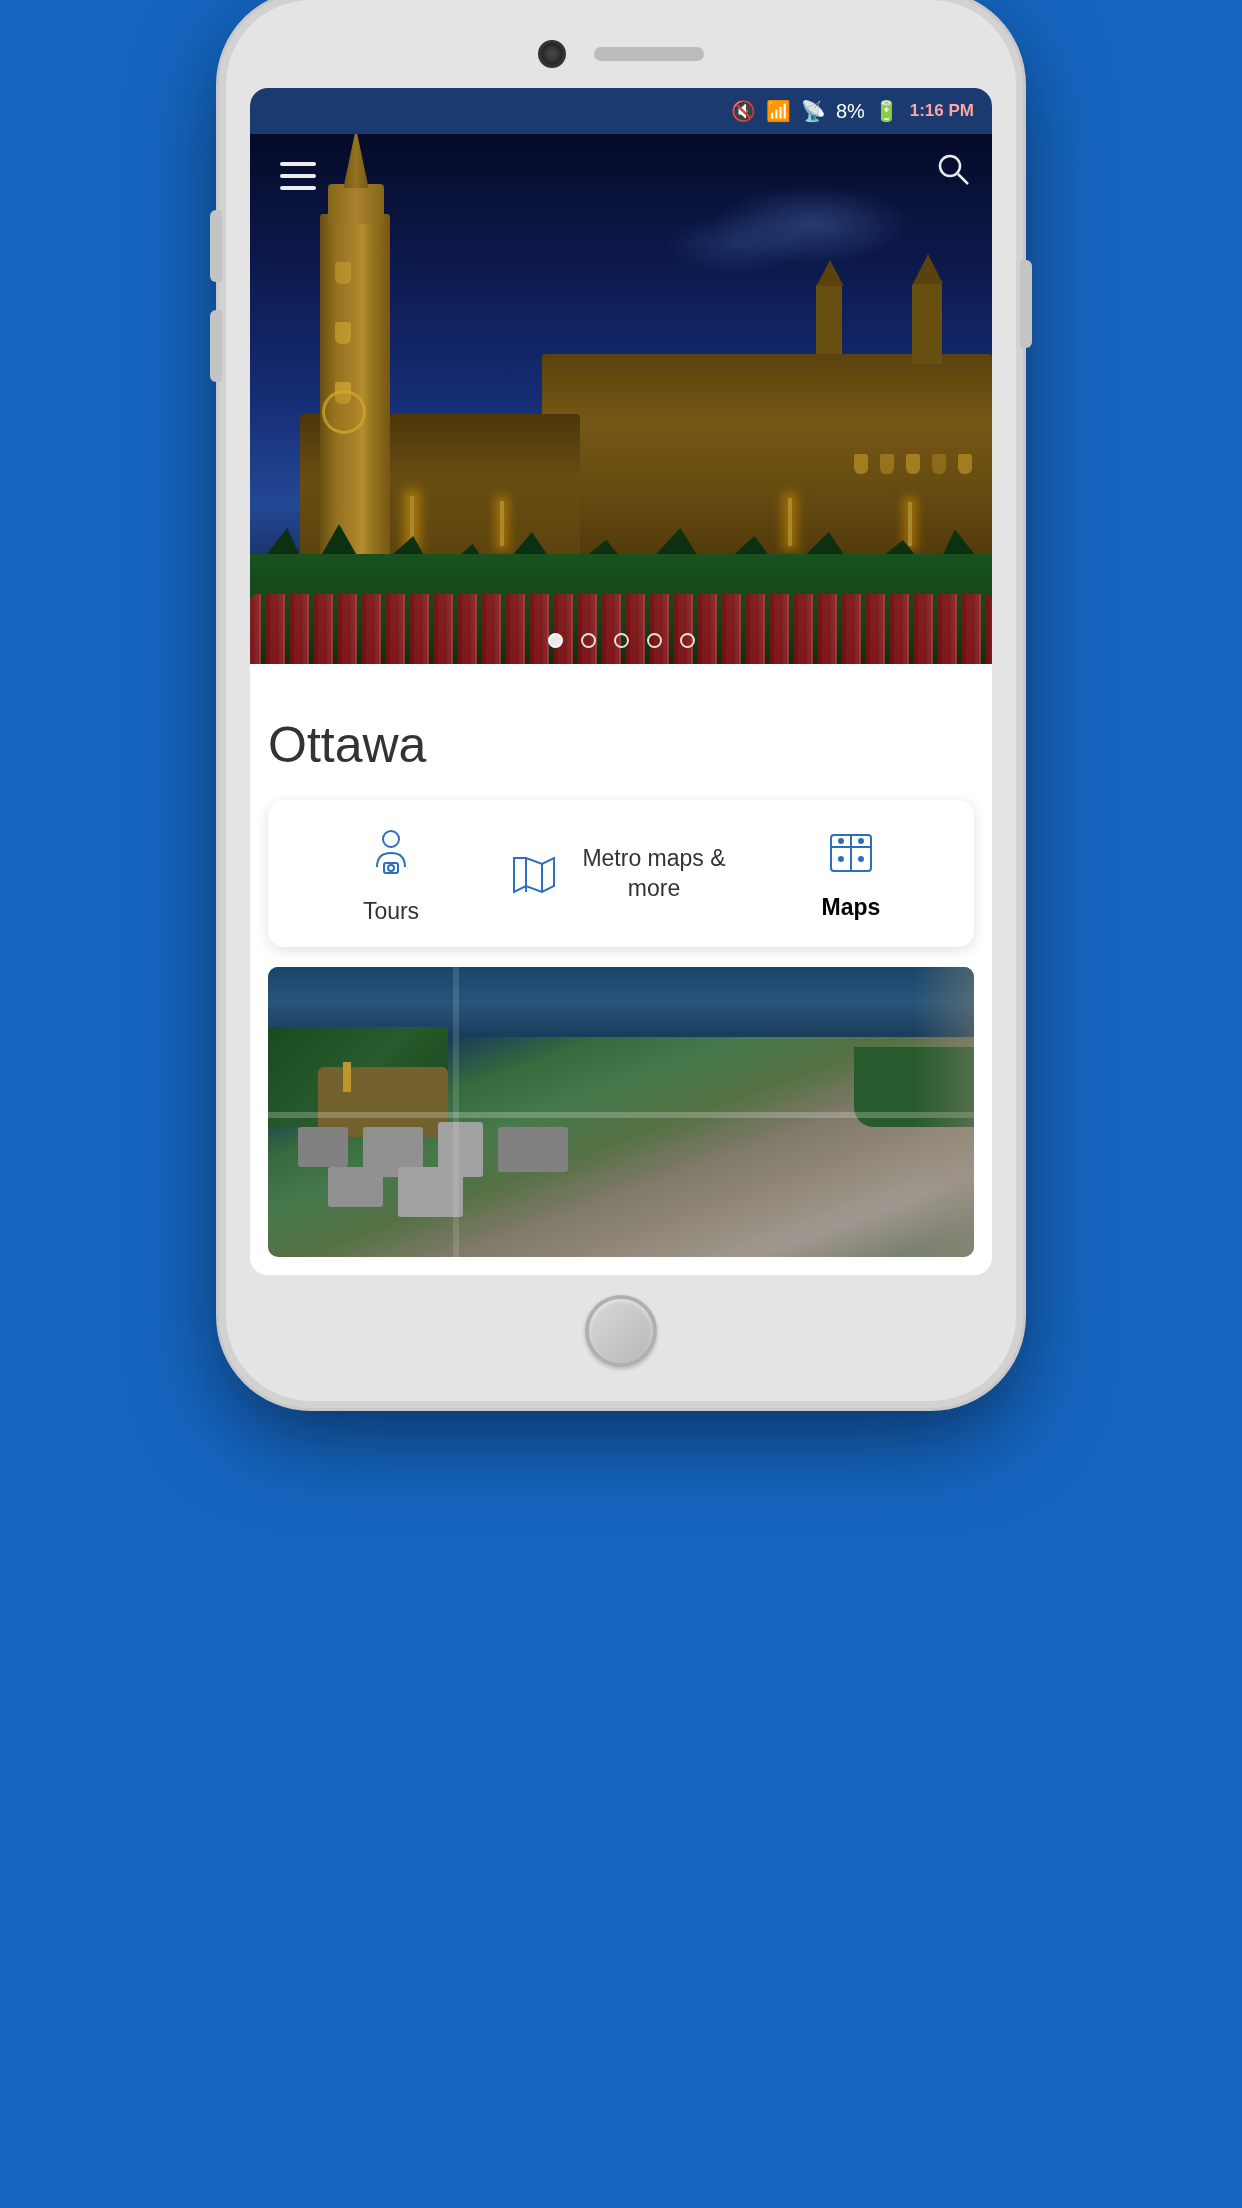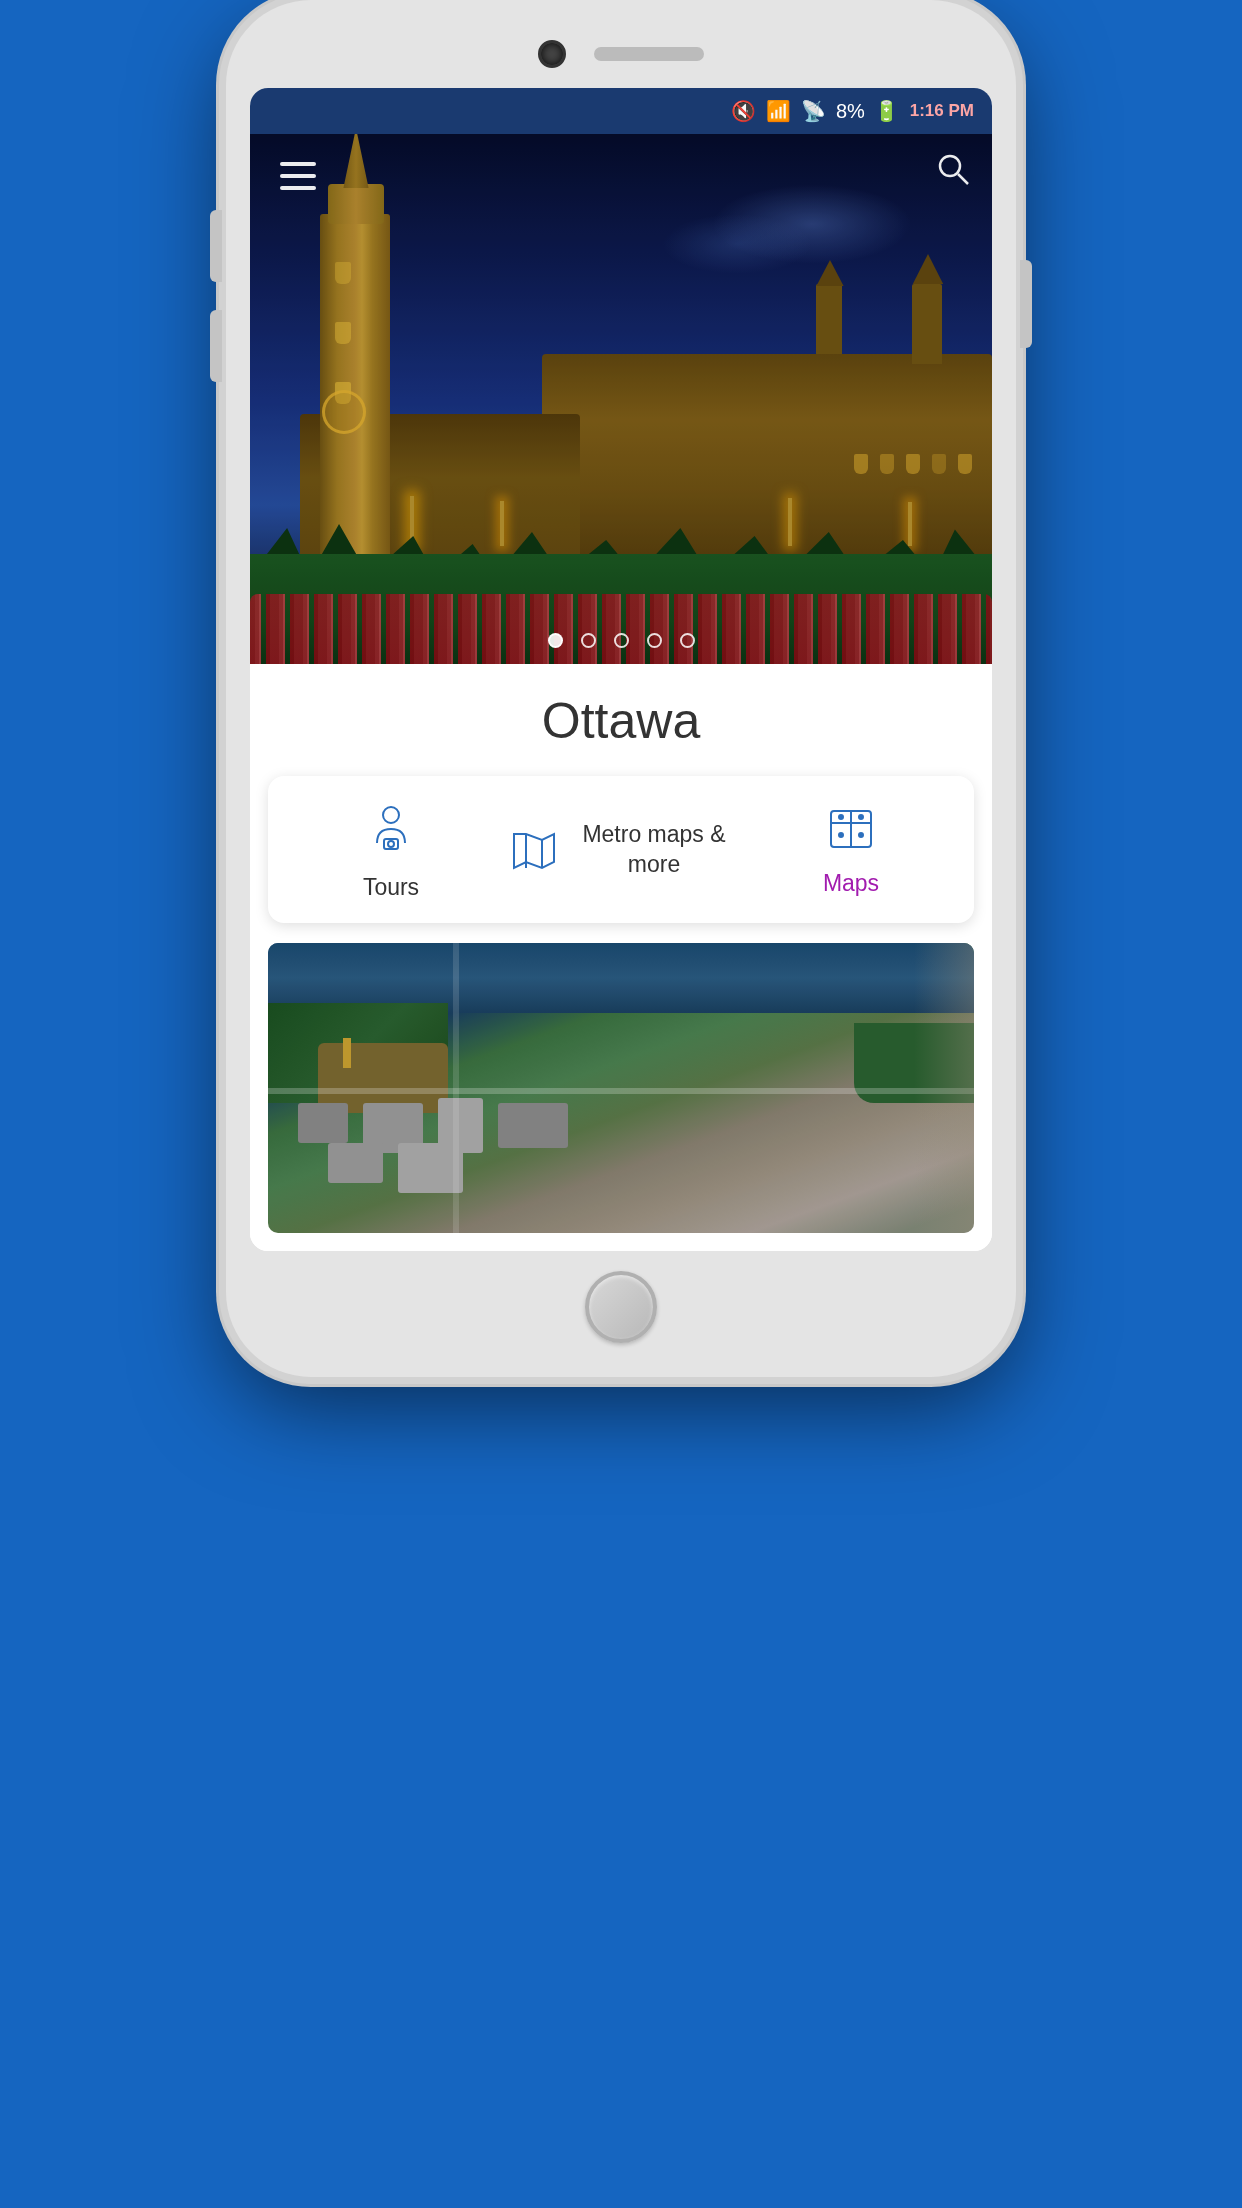--- a/index.html
+++ b/index.html
@@ -111,21 +111,21 @@
           <div style="width:15px; height:15px; border-radius:50%; background:rgba(255,255,255,0.9); border:2px solid rgba(255,255,255,0.9);"></div>
           <div style="width:15px; height:15px; border-radius:50%; background:transparent; border:2px solid rgba(255,255,255,0.85);"></div>
           <div style="width:15px; height:15px; border-radius:50%; background:transparent; border:2px solid rgba(255,255,255,0.85);"></div>
           <div style="width:15px; height:15px; border-radius:50%; background:transparent; border:2px solid rgba(255,255,255,0.85);"></div>
           <div style="width:15px; height:15px; border-radius:50%; background:transparent; border:2px solid rgba(255,255,255,0.85);"></div>
         </div>
       </div>
 
       <div style="background:#ffffff; padding:28px 18px 18px;">
 
-        <h2 style="text-align:center; font-size:50px; color:#333333; font-weight:400; margin-bottom:26px; font-family:Arial,sans-serif;">Ottawa</h2>
+        <h2 style="text-align:left; font-size:50px; color:#333333; font-weight:400; margin-bottom:26px; font-family:Arial,sans-serif;margin-top:24px;">Ottawa</h2>
 
         <div style="display:flex; justify-content:space-between; background:#fff; border-radius:16px; box-shadow:0 3px 14px rgba(0,0,0,0.13); padding:22px 8px; margin-bottom:20px;">
 
           <div style="display:flex; flex-direction:column; align-items:center; gap:14px; flex:1; cursor:pointer;">
             <div style="width:62px; height:62px; display:flex; align-items:center; justify-content:center;">
               <svg width="56" height="56" viewBox="0 0 56 56" fill="none" stroke="#2c6fbd" stroke-width="2">
 
                 <circle cx="28" cy="14" r="8"></circle>
                 <path d="M14 42 Q14 28 28 28 Q42 28 42 42"></path>
 
@@ -156,21 +156,21 @@
                 <rect x="8" y="10" width="40" height="36" rx="3"></rect>
                 <line x1="8" y1="22" x2="48" y2="22"></line>
                 <line x1="28" y1="10" x2="28" y2="46"></line>
 
                 <circle cx="18" cy="16" r="2" fill="#2c6fbd"></circle>
                 <circle cx="38" cy="16" r="2" fill="#2c6fbd"></circle>
                 <circle cx="18" cy="34" r="2" fill="#2c6fbd"></circle>
                 <circle cx="38" cy="34" r="2" fill="#2c6fbd"></circle>
               </svg>
             </div>
-            <span style="font-size:23px; color:#a21caf; text-align:left; font-family:Arial,sans-serif;">Maps</span>
+            <span style="font-size:23px; color:#000000; text-align:left; font-family:Arial,sans-serif;font-weight:bold;">Maps</span>
           </div>
 
         </div>
 
         <div style="width:100%; height:290px; border-radius:10px; overflow:hidden; position:relative;">
 
           <div style="position:absolute; inset:0; background:linear-gradient(160deg, #3a6080 0%, #2a5070 15%, #1a4060 25%, #3a7040 35%, #4a8050 45%, #5a7848 55%, #888070 65%, #9a9080 75%, #aaa098 85%, #808878 95%);"></div>
 
           <div style="position:absolute; top:0; left:0; width:100%; height:70px; background:linear-gradient(180deg, #1a4a70 0%, #2a5a80 50%, #1a4060 100%);"></div>
 

